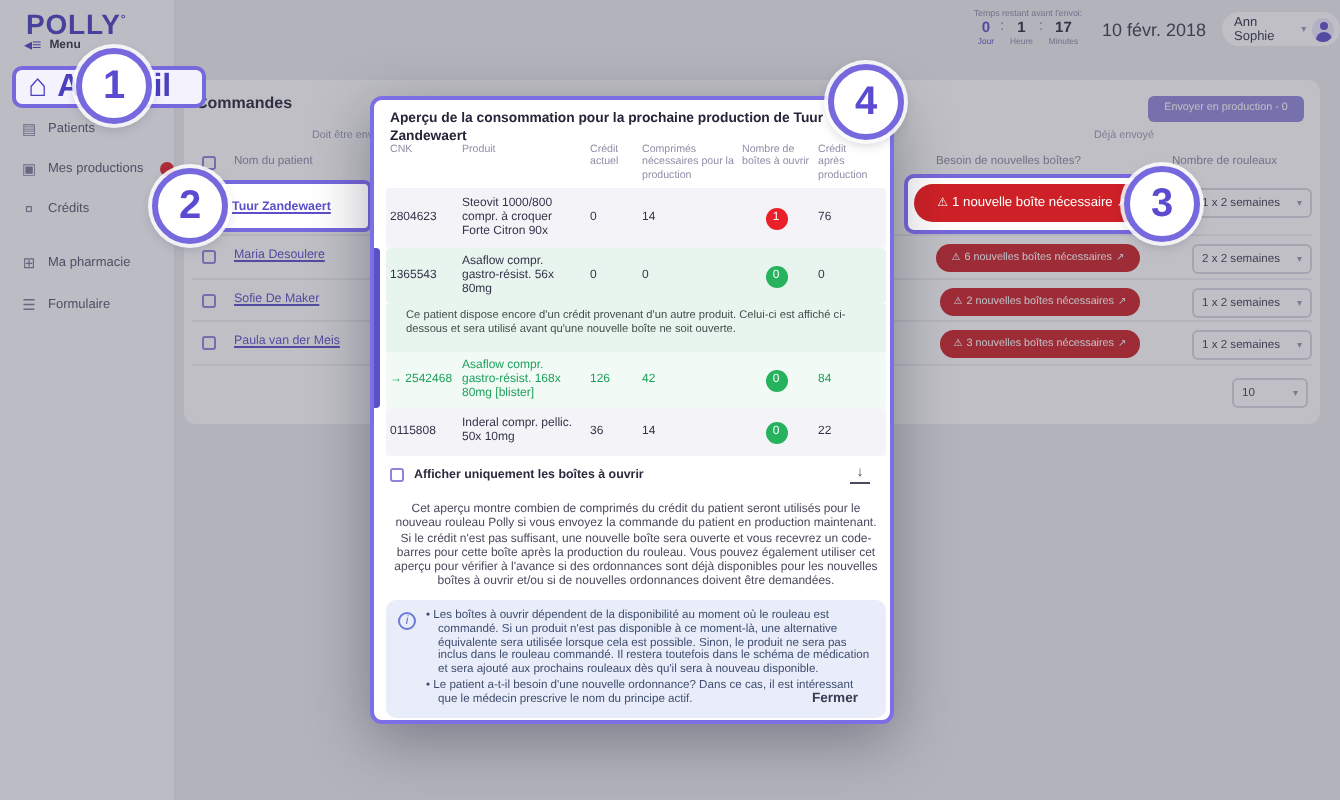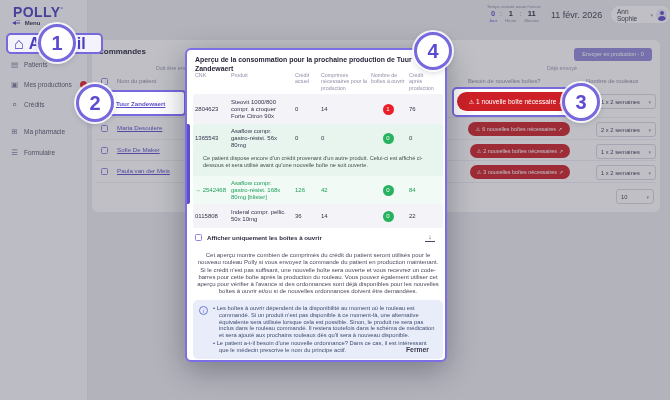--- a/index.html
+++ b/index.html
@@ -154,26 +154,26 @@
           <span class="num">0</span>
           <span class="ul">Jour</span>
         </span>
       <span class="colon">:</span>
       <span class="unit">
           <span class="num">1</span>
           <span class="ul">Heure</span>
         </span>
       <span class="colon">:</span>
       <span class="unit">
-          <span class="num">11</span>
+          <span class="num">17</span>
           <span class="ul">Minutes</span>
         </span>
     </div>
   </div>
-  <div class="abs" id="date">11 févr. 2026</div>
+  <div class="abs" id="date">10 févr. 2018</div>
   <div class="abs" id="user-pill">
     <span class="un">Ann Sophie</span>
     <span class="uc">▾</span>
     <span class="avatar"></span>
   </div>
 
   <div class="abs" id="card"></div>
   <div class="abs" id="cmd-title">Commandes</div>
   <div class="abs" id="send-btn">Envoyer en production - 0 patient</div>
   <div class="abs group-h" style="left:156px;top:65px">Doit être envoyé</div>

